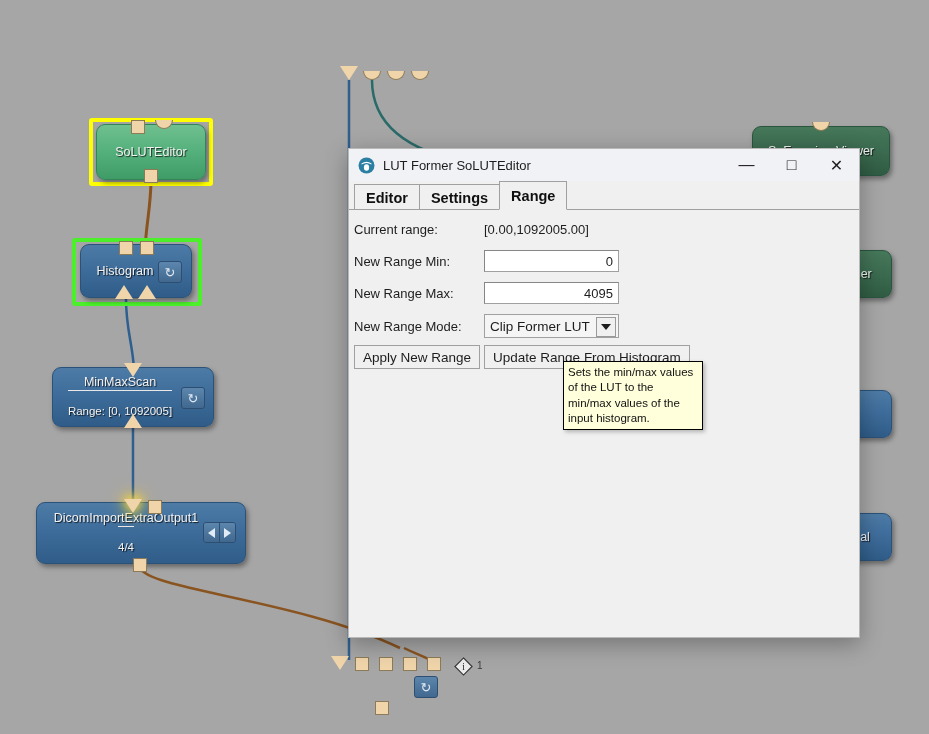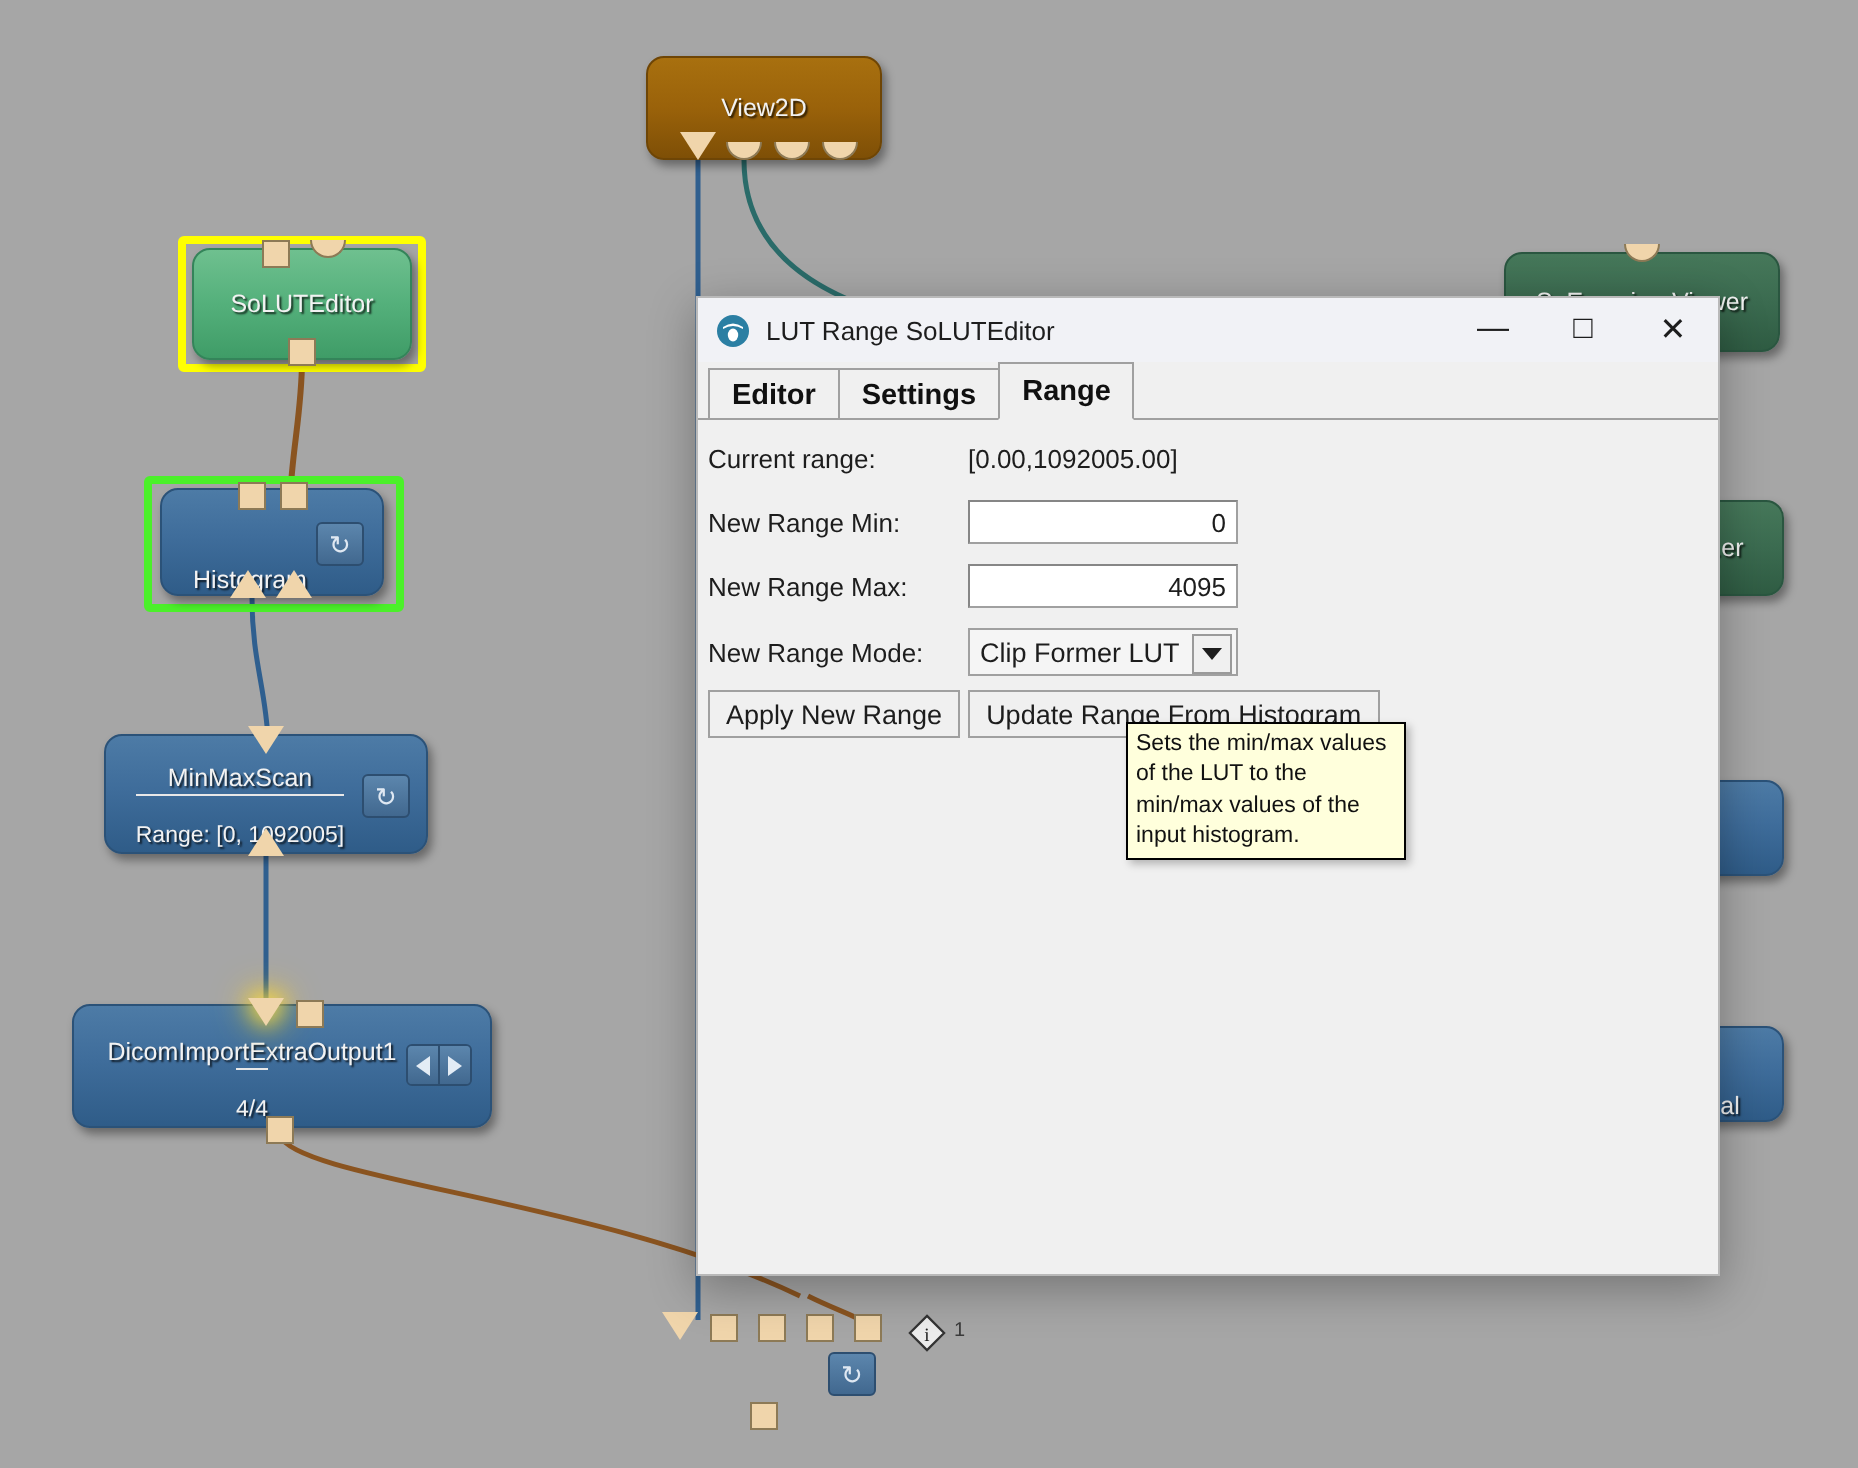--- a/index.html
+++ b/index.html
@@ -20,21 +20,20 @@
     display:flex;align-items:center;justify-content:center;
     flex-direction:column;
     color:#f2f2f2;
     font-size:12.5px;
     text-shadow:1px 1px 1px rgba(0,0,0,0.75);
     box-sizing:border-box;
   }
   .node.blue{
     background:linear-gradient(180deg,#4d7ba6 0%,#3f6d9b 45%,#2f5c88 100%);
     border:1px solid #2b5278;
-    justify-content:flex-end;
   }
   .node.green{
     background:linear-gradient(180deg,#6fc08f 0%,#54b07b 50%,#3f9c67 100%);
     border:1px solid #34845a;
   }
   .node.darkgreen{
     background:linear-gradient(180deg,#46785a 0%,#3b6b50 50%,#2f5c43 100%);
     border:1px solid #2a5640;
   }
   .node.orange{
@@ -196,23 +195,20 @@
 
     <path d="M126,299 C126,330 133,345 134,370" stroke="#2f5f8f" stroke-width="2.5" fill="none"></path>
 
     <path d="M133,427 C133,460 133,480 133,505" stroke="#2f5f8f" stroke-width="2.5" fill="none"></path>
 
     <path d="M140,568 C150,590 300,600 400,648" stroke="#8a5420" stroke-width="2.5" fill="none"></path>
 
     <path d="M404,648 C418,655 426,657 434,662" stroke="#8a5420" stroke-width="2.5" fill="none"></path>
   </svg>
 
-  <div class="node orange" style="left:323px;top:28px;width:118px;height:52px;">
-    <span class="nlabel">View2D</span>
-  </div>
   <div class="cn tri" style="left:340px;top:66px;"></div>
   <div class="cn half" style="left:363px;top:71px;"></div>
   <div class="cn half" style="left:387px;top:71px;"></div>
   <div class="cn half" style="left:411px;top:71px;"></div>
 
   <div class="sel-yellow" style="left:89px;top:118px;width:124px;height:68px;"></div>
   <div class="node green" style="left:96px;top:124px;width:110px;height:56px;">
     <span class="nlabel">SoLUTEditor</span>
   </div>
   <div class="cn sq" style="left:131px;top:120px;"></div>
@@ -284,21 +280,21 @@
 </div>
 
 <div id="dialog">
 
   <div id="titlebar">
     <svg id="appicon" width="17" height="17" viewBox="0 0 17 17">
       <circle cx="8.5" cy="8.5" r="8" fill="#2b7fa3"></circle>
       <path d="M3.5 6.5 Q8.5 3 13.5 6.5 L13.5 7.5 Q8.5 4.5 3.5 7.5 Z" fill="#fff"></path>
       <ellipse cx="8.5" cy="10.5" rx="2.6" ry="3.2" fill="#fff"></ellipse>
     </svg>
-    <span id="wtitle">LUT Range SoLUTEditor</span>
+    <span id="wtitle">LUT Former SoLUTEditor</span>
     <div class="wbtn" id="btn-min">—</div>
     <div class="wbtn" id="btn-max">□</div>
     <div class="wbtn" id="btn-close">✕</div>
   </div>
 
   <div id="tabbar">
     <div class="tab">Editor</div>
     <div class="tab">Settings</div>
     <div class="tab active">Range</div>
     <div id="tabline"></div>

